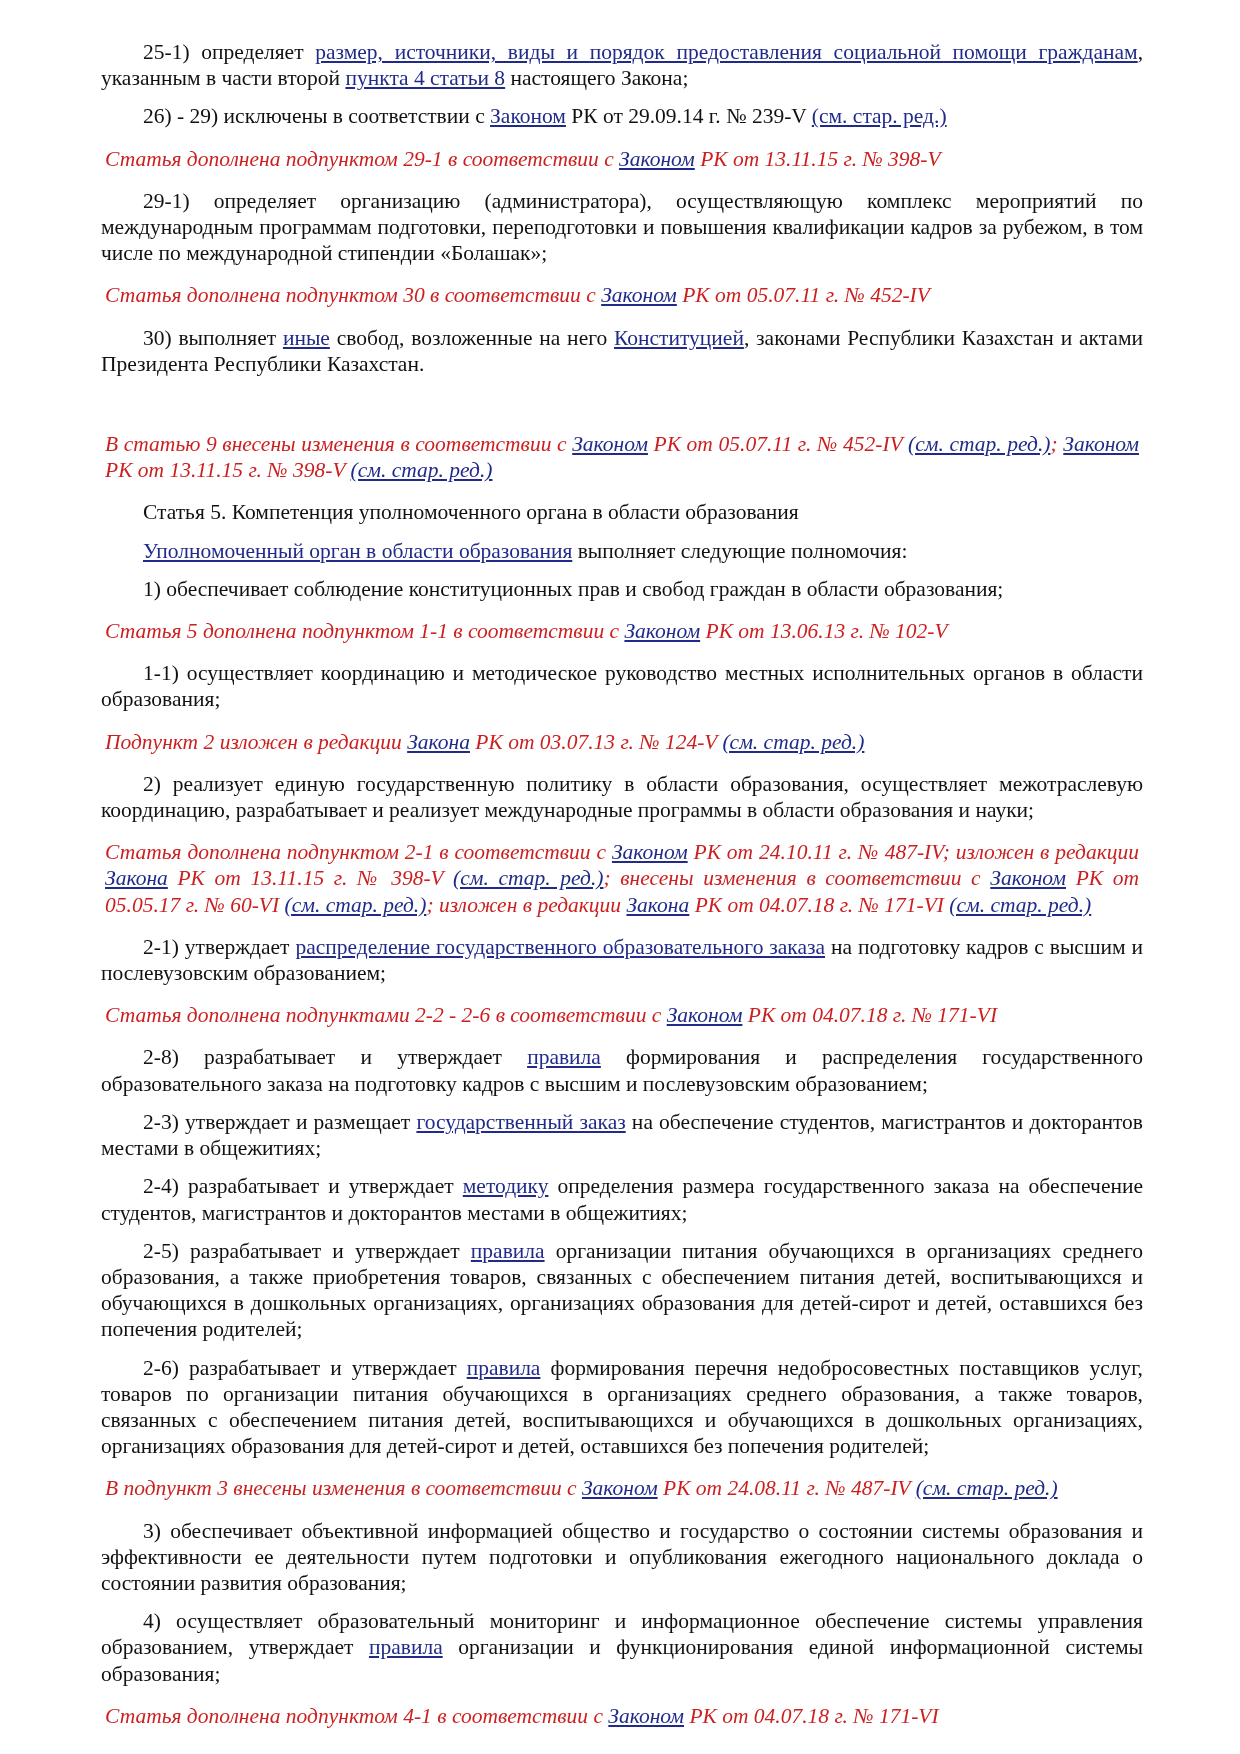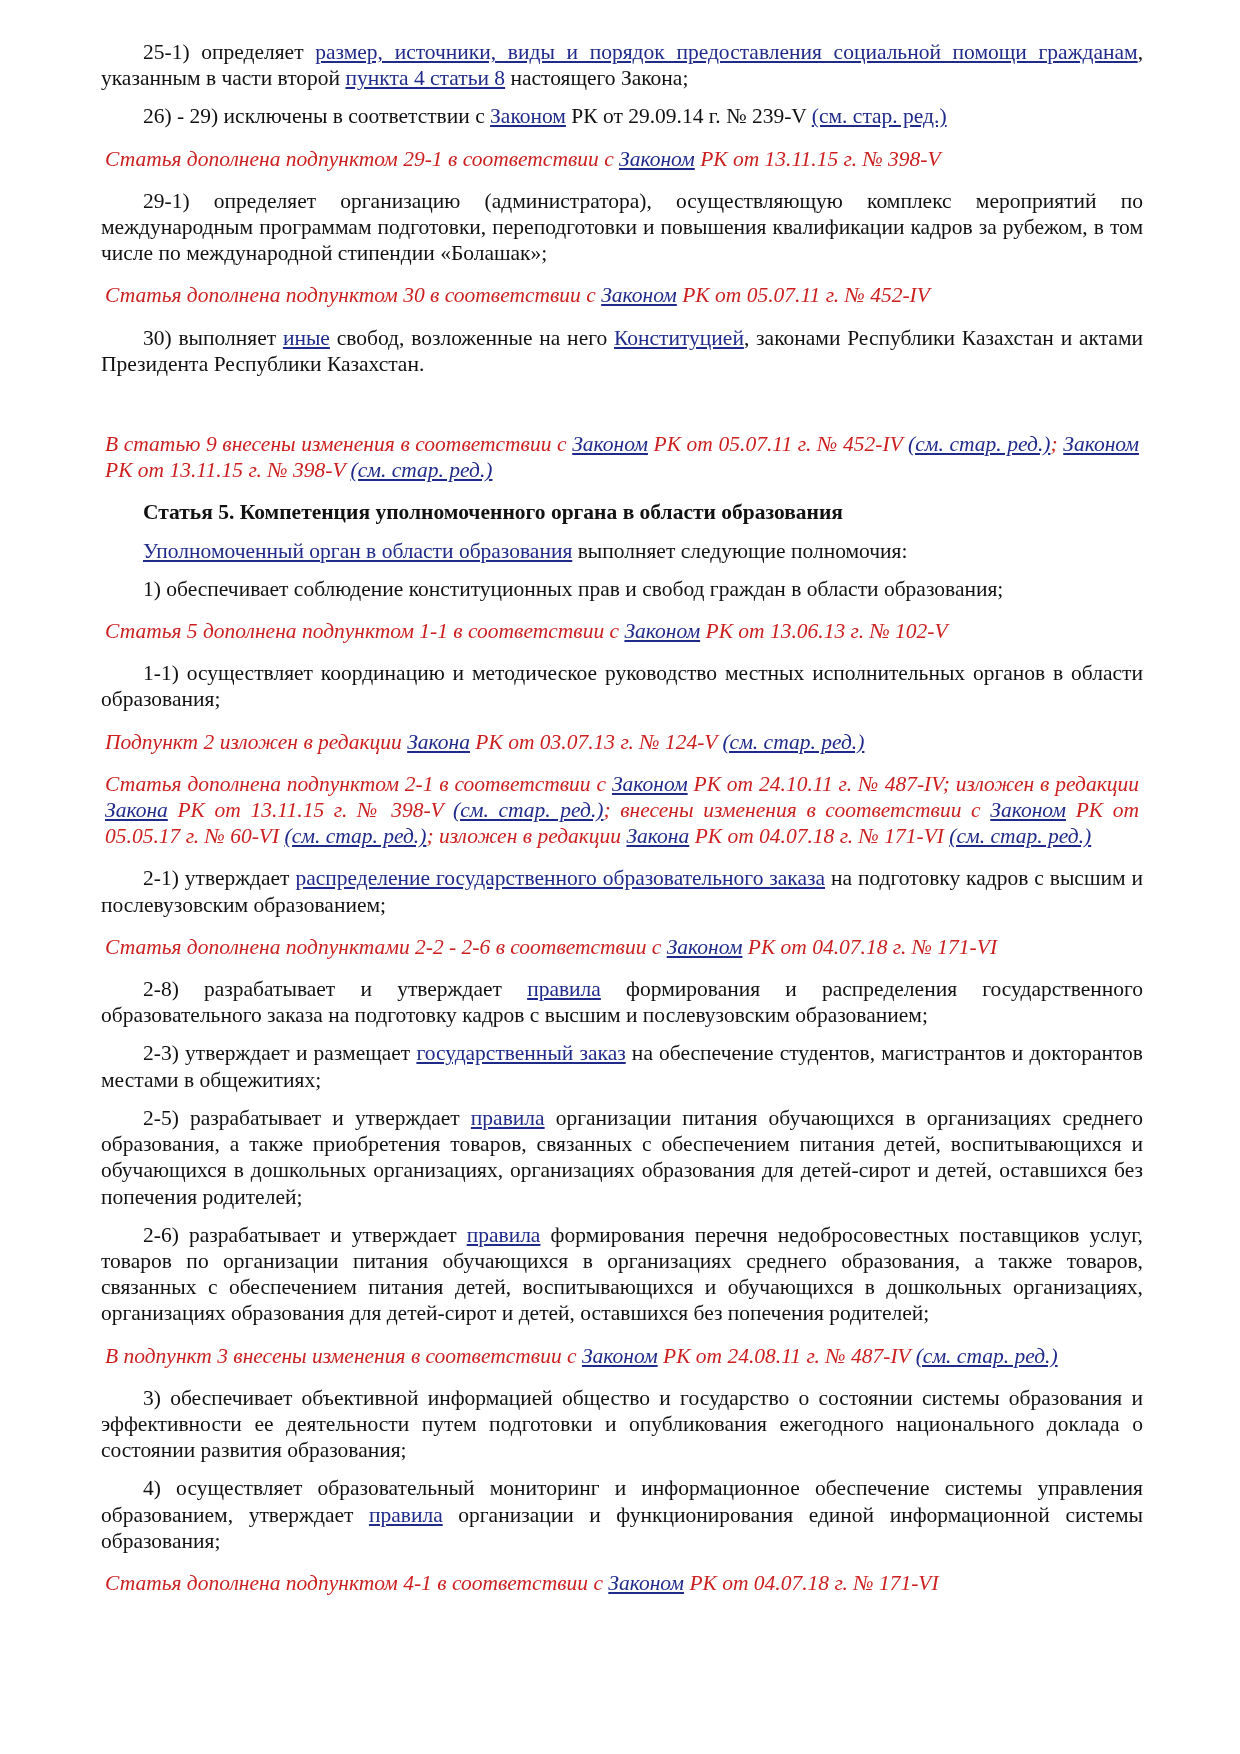--- a/index.html
+++ b/index.html
@@ -7,45 +7,47 @@
   .page {
     position: absolute; left: 89px; top: 27px; width: 1066px;
     font-family: "Liberation Serif", serif;
     font-size: 21.5px; line-height: 26.2px; color: #111111;
   }
   .p { text-align: justify; text-align-last: left; margin: 12px; }
   .ind { text-indent: 42px; }
   .note { color: #cc1f1f; font-style: italic; margin: 16px; text-align: justify; text-align-last: left; }
   a, .lnk { color: #1f2a8a; text-decoration: underline; }
   .note .lnk { color: #1f2a8a; }
-  .bold { font-weight: bold; }
+  .bold { font-weight: normal; }
   .gap { height: 26px; }
 </style>
 </head>
 <body>
 
 <div class="page" id="page">
     <p class="p ind"><span>25-1) определяет </span><a class="lnk">размер, источники, виды и порядок предоставления социальной помощи гражданам</a><span>, указанным в части второй </span><a class="lnk">пункта 4 статьи 8</a><span> настоящего Закона;</span></p>
     <p class="p ind"><span>26) - 29) исключены в соответствии с </span><a class="lnk">Законом</a><span> РК от 29.09.14 г. № 239-V </span><a class="lnk">(см. стар. ред.)</a></p>
     <p class="note"><span>Статья дополнена подпунктом 29-1 в соответствии с </span><a class="lnk">Законом</a><span> РК от 13.11.15 г. № 398-V</span></p>
     <p class="p ind"><span>29-1) определяет организацию (администратора), осуществляющую комплекс мероприятий по международным программам подготовки, переподготовки и повышения квалификации кадров за рубежом, в том числе по международной стипендии «Болашак»;</span></p>
     <p class="note"><span>Статья дополнена подпунктом 30 в соответствии с </span><a class="lnk">Законом</a><span> РК от 05.07.11 г. № 452-IV</span></p>
     <p class="p ind"><span>30) выполняет </span><a class="lnk">иные</a><span> свобод, возложенные на него </span><a class="lnk">Конституцией</a><span>, законами Республики Казахстан и актами Президента Республики Казахстан.</span></p>
     <div class="gap"></div>
     <p class="note"><span>В статью 9 внесены изменения в соответствии с </span><a class="lnk">Законом</a><span> РК от 05.07.11 г. № 452-IV </span><a class="lnk">(см. стар. ред.)</a><span>; </span><a class="lnk">Законом</a><span> РК от 13.11.15 г. № 398-V </span><a class="lnk">(см. стар. ред.)</a></p>
     <p class="p ind bold"><span>Статья 5. Компетенция уполномоченного органа в области образования</span></p>
     <p class="p ind"><a class="lnk">Уполномоченный орган в области образования</a><span> выполняет следующие полномочия:</span></p>
     <p class="p ind"><span>1) обеспечивает соблюдение конституционных прав и свобод граждан в области образования;</span></p>
     <p class="note"><span>Статья 5 дополнена подпунктом 1-1 в соответствии с </span><a class="lnk">Законом</a><span> РК от 13.06.13 г. № 102-V</span></p>
     <p class="p ind"><span>1-1) осуществляет координацию и методическое руководство местных исполнительных органов в области образования;</span></p>
     <p class="note"><span>Подпункт 2 изложен в редакции </span><a class="lnk">Закона</a><span> РК от 03.07.13 г. № 124-V </span><a class="lnk">(см. стар. ред.)</a></p>
+    <p class="p ind"><span>2) реализует единую государственную политику в области образования, осуществляет межотраслевую координацию, разрабатывает и реализует международные программы в области образования и науки;</span></p>
     <p class="note"><span>Статья дополнена подпунктом 2-1 в соответствии с </span><a class="lnk">Законом</a><span> РК от 24.10.11 г. № 487-IV; изложен в редакции </span><a class="lnk">Закона</a><span> РК от 13.11.15 г. № 398-V </span><a class="lnk">(см. стар. ред.)</a><span>; внесены изменения в соответствии с </span><a class="lnk">Законом</a><span> РК от 05.05.17 г. № 60-VI </span><a class="lnk">(см. стар. ред.)</a><span>; изложен в редакции </span><a class="lnk">Закона</a><span> РК от 04.07.18 г. № 171-VI </span><a class="lnk">(см. стар. ред.)</a></p>
     <p class="p ind"><span>2-1) утверждает </span><a class="lnk">распределение государственного образовательного заказа</a><span> на подготовку кадров с высшим и послевузовским образованием;</span></p>
     <p class="note"><span>Статья дополнена подпунктами 2-2 - 2-6 в соответствии с </span><a class="lnk">Законом</a><span> РК от 04.07.18 г. № 171-VI</span></p>
     <p class="p ind"><span>2-8) разрабатывает и утверждает </span><a class="lnk">правила</a><span> формирования и распределения государственного образовательного заказа на подготовку кадров с высшим и послевузовским образованием;</span></p>
     <p class="p ind"><span>2-3) утверждает и размещает </span><a class="lnk">государственный заказ</a><span> на обеспечение студентов, магистрантов и докторантов местами в общежитиях;</span></p>
+    <p class="p ind"><span>2-4) разрабатывает и утверждает </span><a class="lnk">методику</a><span> определения размера государственного заказа на обеспечение студентов, магистрантов и докторантов местами в общежитиях;</span></p>
     <p class="p ind"><span>2-5) разрабатывает и утверждает </span><a class="lnk">правила</a><span> организации питания обучающихся в организациях среднего образования, а также приобретения товаров, связанных с обеспечением питания детей, воспитывающихся и обучающихся в дошкольных организациях, организациях образования для детей-сирот и детей, оставшихся без попечения родителей;</span></p>
     <p class="p ind"><span>2-6) разрабатывает и утверждает </span><a class="lnk">правила</a><span> формирования перечня недобросовестных поставщиков услуг, товаров по организации питания обучающихся в организациях среднего образования, а также товаров, связанных с обеспечением питания детей, воспитывающихся и обучающихся в дошкольных организациях, организациях образования для детей-сирот и детей, оставшихся без попечения родителей;</span></p>
     <p class="note"><span>В подпункт 3 внесены изменения в соответствии с </span><a class="lnk">Законом</a><span> РК от 24.08.11 г. № 487-IV </span><a class="lnk">(см. стар. ред.)</a></p>
     <p class="p ind"><span>3) обеспечивает объективной информацией общество и государство о состоянии системы образования и эффективности ее деятельности путем подготовки и опубликования ежегодного национального доклада о состоянии развития образования;</span></p>
     <p class="p ind"><span>4) осуществляет образовательный мониторинг и информационное обеспечение системы управления образованием, утверждает </span><a class="lnk">правила</a><span> организации и функционирования единой информационной системы образования;</span></p>
     <p class="note"><span>Статья дополнена подпунктом 4-1 в соответствии с </span><a class="lnk">Законом</a><span> РК от 04.07.18 г. № 171-VI</span></p>
   </div>
 
 </body></html>

